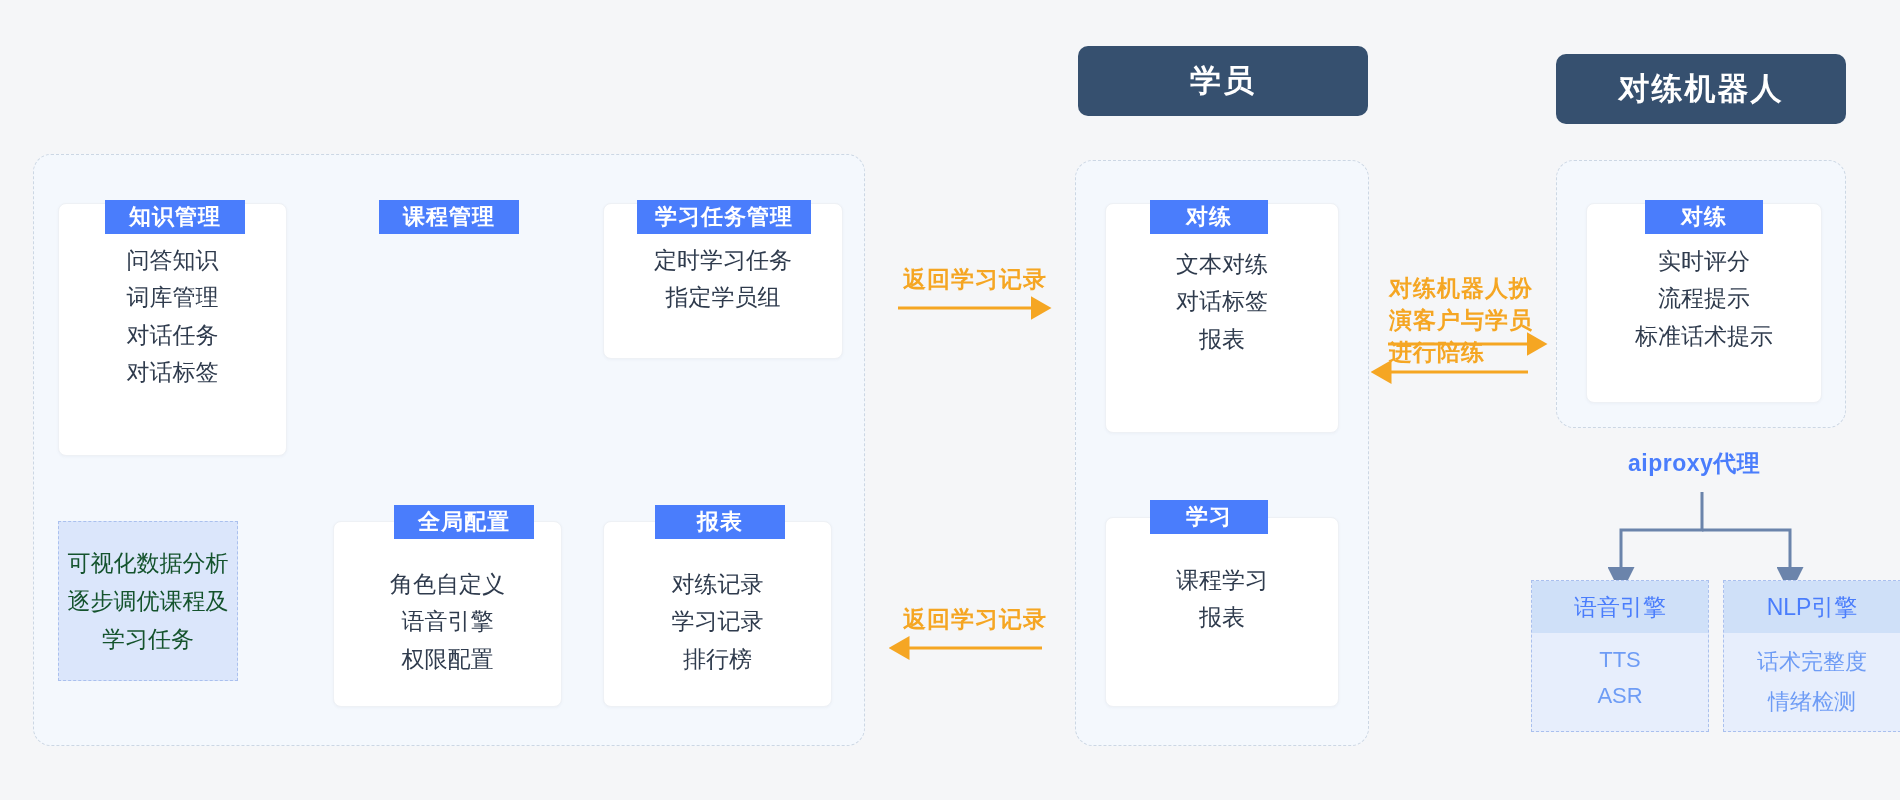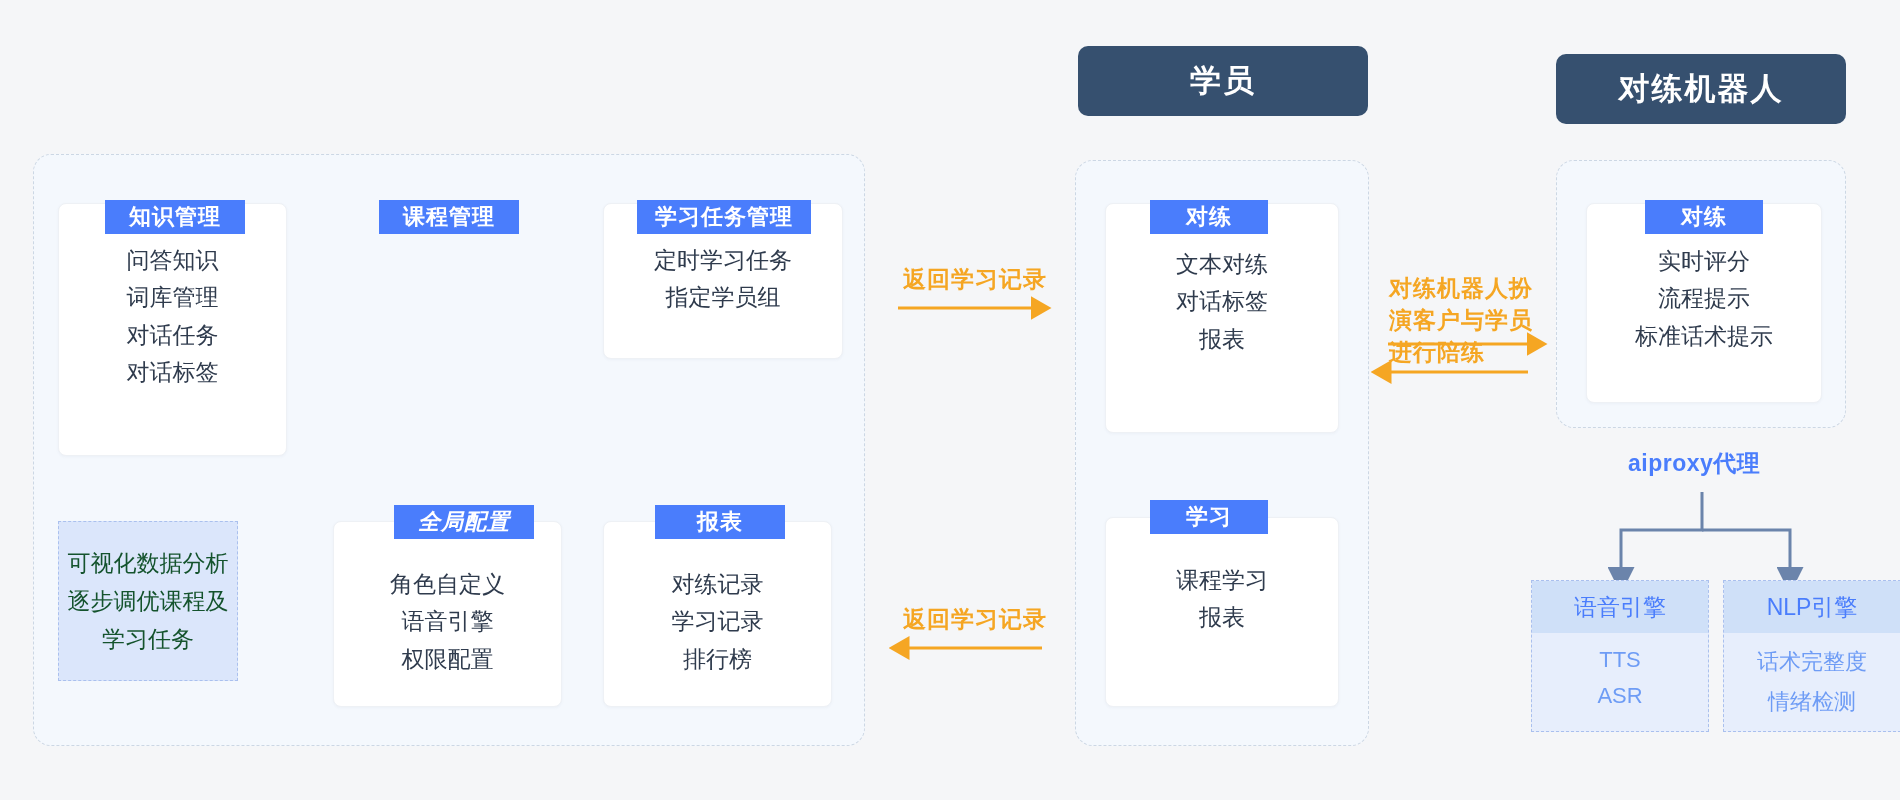--- a/index.html
+++ b/index.html
@@ -198,21 +198,21 @@
     <span>学习任务</span>
   </div>
 
   <div class="card" style="left:333px; top:521px; width:229px; height:186px;">
     <div class="card-items" style="top:50px;">
       <span>角色自定义</span>
       <span>语音引擎</span>
       <span>权限配置</span>
     </div>
   </div>
-  <div class="ribbon" style="left:394px; top:505px; width:140px;font-style:italic;">
+  <div class="ribbon" style="left:394px; top:505px; width:140px;">
     <span>全局配置</span>
   </div>
 
   <div class="card" style="left:603px; top:521px; width:229px; height:186px;">
     <div class="card-items" style="top:50px;">
       <span>对练记录</span>
       <span>学习记录</span>
       <span>排行榜</span>
     </div>
   </div>

